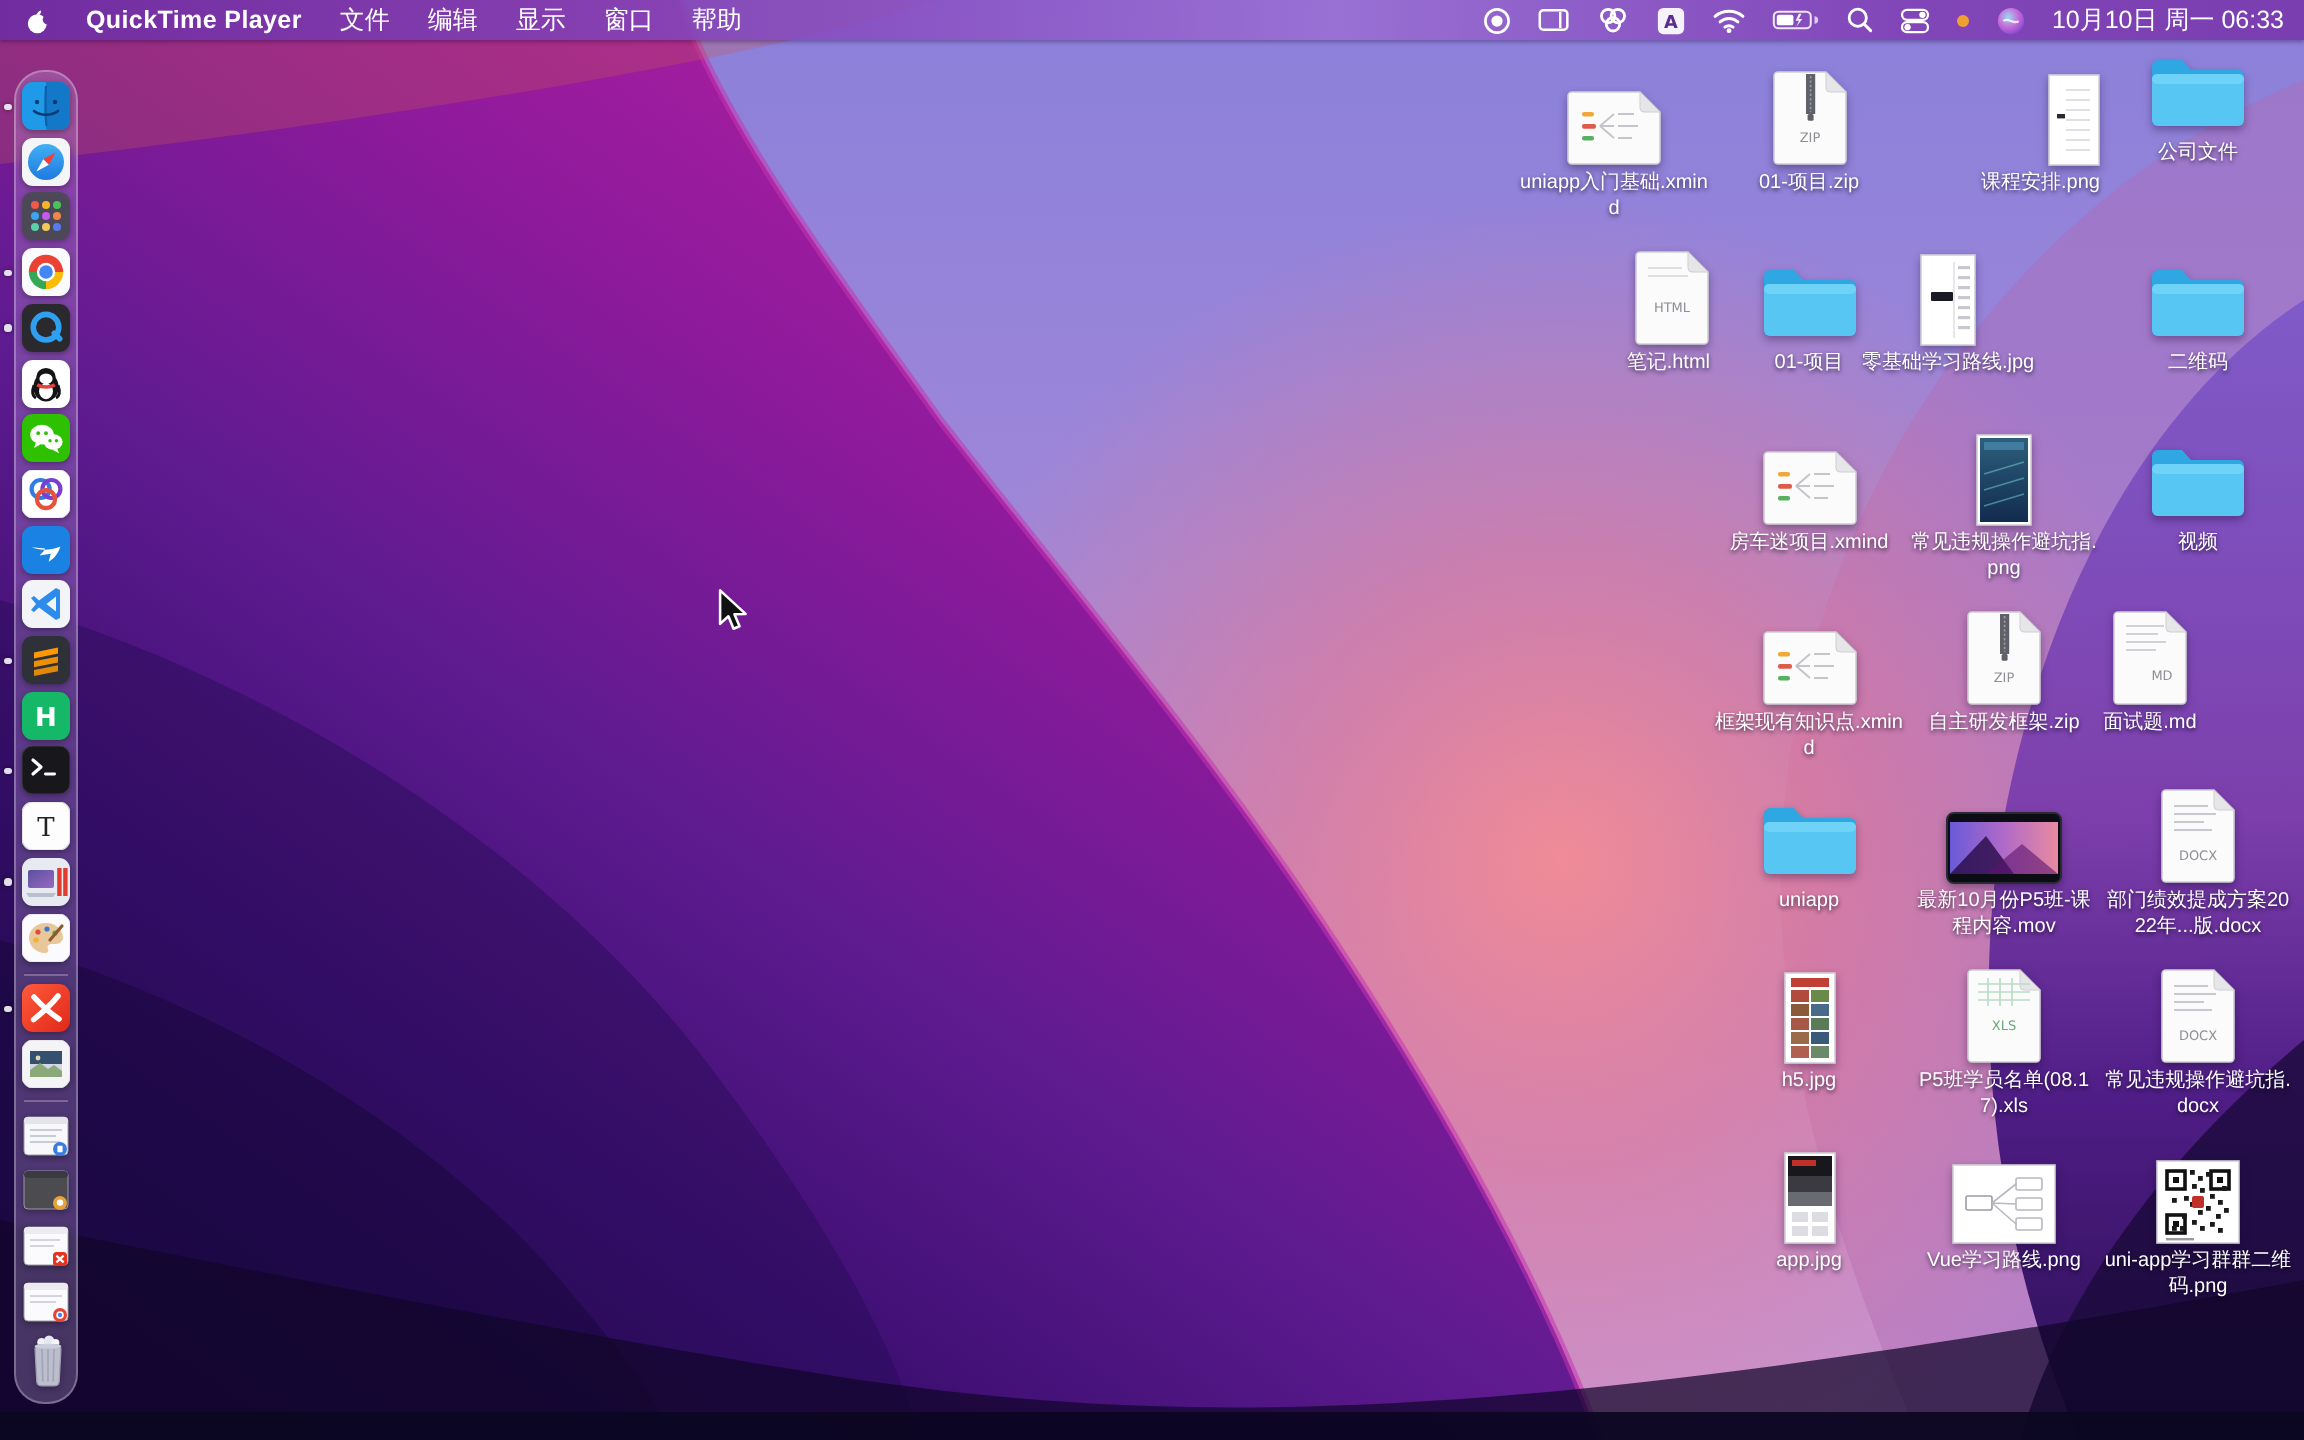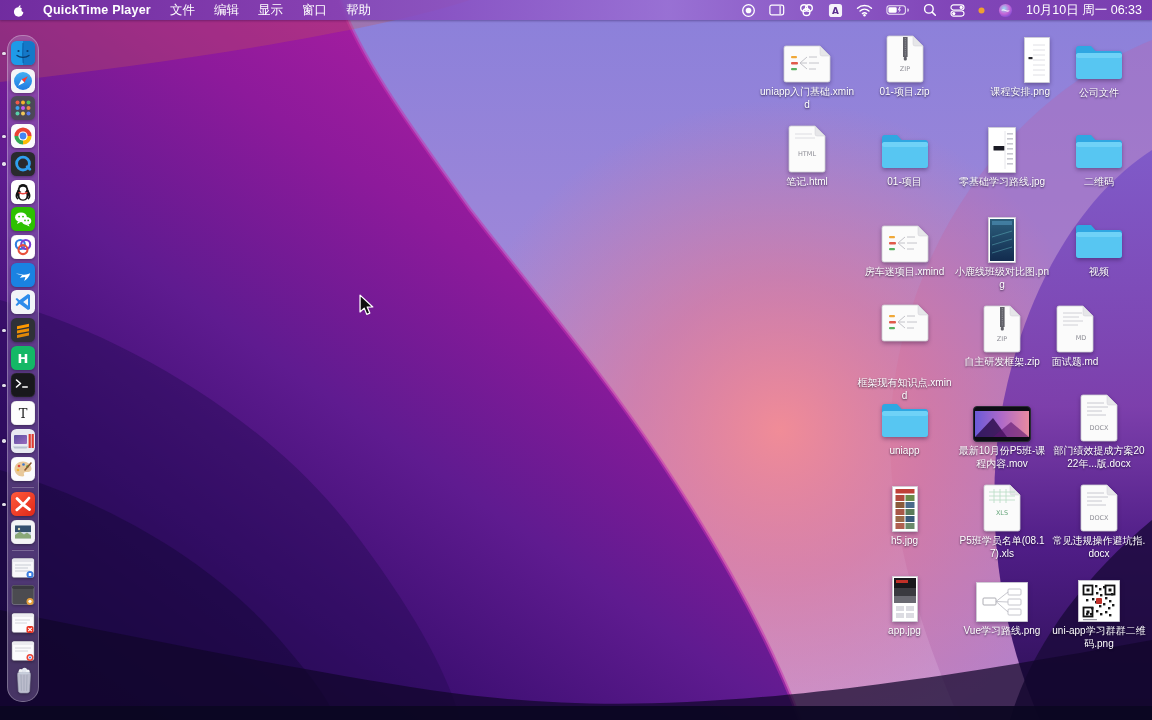--- a/index.html
+++ b/index.html
@@ -259,31 +259,31 @@
               <line x1="9" y1="23" x2="21" y2="23"></line>
               <line x1="9" y1="28" x2="21" y2="28"></line>
               <line x1="9" y1="33" x2="21" y2="33"></line>
               <line x1="9" y1="38" x2="21" y2="38"></line>
             </g>
             <rect x="4.5" y="20" width="4" height="2.2" fill="#2a2a30"></rect>
           </svg>
         </div>
         <div class="dicon-label">课程安排.png</div>
       </div>
-      <div class="dicon" style="left: 1051px; top: 32px;">
+      <div class="dicon" style="left: 1051px; top: 16px;">
         <div class="dicon-art">
           <svg width="54" height="44" viewBox="0 0 54 44">
             <path d="M4 9 a3 3 0 0 1 3 -3 h12 l4.5 5 H47 a3 3 0 0 1 3 3 v22 a3 3 0 0 1 -3 3 H7 a3 3 0 0 1 -3 -3 Z" fill="#2fa7e2"></path>
             <rect x="4" y="13" width="46" height="26" rx="3" fill="#57c6f2"></rect>
             <rect x="4" y="13" width="46" height="5" rx="2.5" fill="#6fd2f7"></rect>
           </svg>
         </div>
         <div class="dicon-label">公司文件</div>
       </div>
-      <div class="dicon" style="left: 759px; top: 121px;">
+      <div class="dicon" style="left: 759px; top: 121px; align-items: flex-end;">
         <div class="dicon-art">
           <svg width="38" height="48" viewBox="0 0 38 48">
             <path d="M1 3 a2 2 0 0 1 2 -2 H 27 l10 10 V 45 a2 2 0 0 1 -2 2 H 3 a2 2 0 0 1 -2 -2 Z" fill="#fbfbfb" stroke="#cfcfd4" stroke-width=".8"></path>
             <path d="M27 1 l10 10 h-8 a2 2 0 0 1 -2 -2 Z" fill="#e6e6e9" stroke="#cfcfd4" stroke-width=".5"></path>
             <g stroke="#dddde2" stroke-width="1">
               <line x1="7" y1="9" x2="24" y2="9"></line>
               <line x1="7" y1="13" x2="27" y2="13"></line>
             </g>
             <text x="19" y="31" font-size="6.5" fill="#8e8e96" text-anchor="middle" font-family="DejaVu Sans">HTML</text>
           </svg>
@@ -293,21 +293,21 @@
       <div class="dicon" style="left: 856.5px; top: 121px; justify-content: space-between;">
         <div class="dicon-art">
           <svg width="54" height="44" viewBox="0 0 54 44">
             <path d="M4 9 a3 3 0 0 1 3 -3 h12 l4.5 5 H47 a3 3 0 0 1 3 3 v22 a3 3 0 0 1 -3 3 H7 a3 3 0 0 1 -3 -3 Z" fill="#2fa7e2"></path>
             <rect x="4" y="13" width="46" height="26" rx="3" fill="#57c6f2"></rect>
             <rect x="4" y="13" width="46" height="5" rx="2.5" fill="#6fd2f7"></rect>
           </svg>
         </div>
         <div class="dicon-label">01-项目</div>
       </div>
-      <div class="dicon" style="left: 954px; top: 121px;">
+      <div class="dicon" style="left: 926px; top: 121px;">
         <div class="dicon-art">
           <svg width="28" height="46" viewBox="0 0 28 46">
             <rect x=".5" y=".5" width="27" height="45" fill="#fff" stroke="#d0d0d6" stroke-width=".8"></rect>
             <g fill="#c8c8d0">
               <rect x="19" y="6" width="6" height="1.6"></rect>
               <rect x="19" y="11" width="6" height="1.6"></rect>
               <rect x="19" y="16" width="6" height="1.6"></rect>
               <rect x="19" y="21" width="6" height="1.6"></rect>
               <rect x="19" y="26" width="6" height="1.6"></rect>
               <rect x="19" y="31" width="6" height="1.6"></rect>
@@ -355,33 +355,33 @@
             <rect x=".5" y=".5" width="27" height="45" fill="#fff" stroke="#d0d0d6" stroke-width=".8"></rect>
             <rect x="2" y="2" width="24" height="42" fill="url(#gDk)"></rect>
             <rect x="4" y="4" width="20" height="4" fill="rgba(90,160,200,.5)"></rect>
             <g stroke="rgba(120,220,220,.5)" stroke-width=".7">
               <path d="M4 36 L24 30"></path>
               <path d="M4 28 L24 22"></path>
               <path d="M4 20 L24 14"></path>
             </g>
           </svg>
         </div>
-        <div class="dicon-label">小鹿线班级对比图.png</div>
+        <div class="dicon-label">常见违规操作避坑指.png</div>
       </div>
       <div class="dicon" style="left: 1051px; top: 211px;">
         <div class="dicon-art">
           <svg width="54" height="44" viewBox="0 0 54 44">
             <path d="M4 9 a3 3 0 0 1 3 -3 h12 l4.5 5 H47 a3 3 0 0 1 3 3 v22 a3 3 0 0 1 -3 3 H7 a3 3 0 0 1 -3 -3 Z" fill="#2fa7e2"></path>
             <rect x="4" y="13" width="46" height="26" rx="3" fill="#57c6f2"></rect>
             <rect x="4" y="13" width="46" height="5" rx="2.5" fill="#6fd2f7"></rect>
           </svg>
         </div>
         <div class="dicon-label">视频</div>
       </div>
-      <div class="dicon" style="left: 856.5px; top: 290px; gap: 32px;">
+      <div class="dicon" style="left: 856.5px; top: 301px;">
         <div class="dicon-art">
           <svg width="48" height="38" viewBox="0 0 48 38">
             <path d="M1 3 a2 2 0 0 1 2 -2 H 37 l10 10 V 35 a2 2 0 0 1 -2 2 H 3 a2 2 0 0 1 -2 -2 Z" fill="#fbfbfb" stroke="#cfcfd4" stroke-width=".8"></path>
             <path d="M37 1 l10 10 h-8 a2 2 0 0 1 -2 -2 Z" fill="#e6e6e9" stroke="#cfcfd4" stroke-width=".5"></path>
             <rect x="8" y="11" width="6" height="2.2" rx="1" fill="#f0a838"></rect>
             <rect x="8" y="17" width="7" height="2.4" rx="1" fill="#e05a4a"></rect>
             <rect x="8" y="23" width="6" height="2.2" rx="1" fill="#58b060"></rect>
             <g stroke="#c4c4ca" stroke-width="1">
               <line x1="17" y1="18" x2="24" y2="12"></line>
               <line x1="17" y1="18" x2="24" y2="18"></line>

